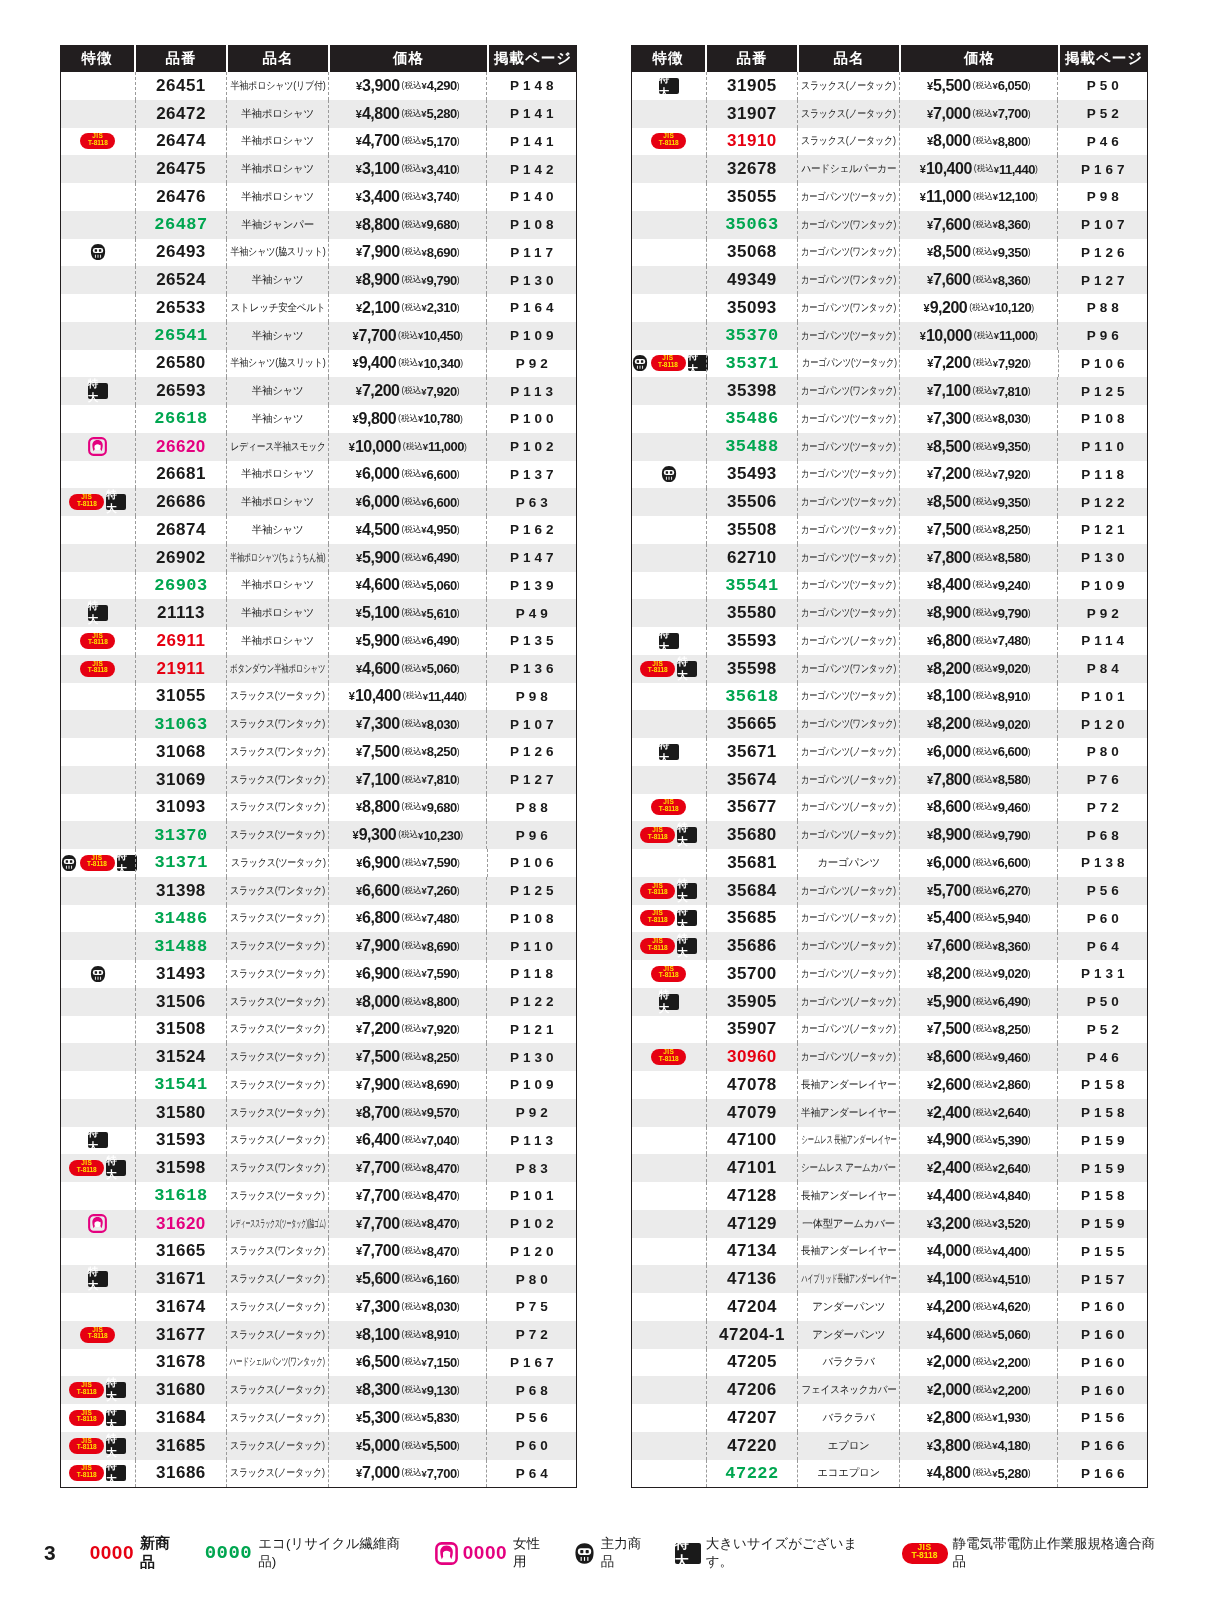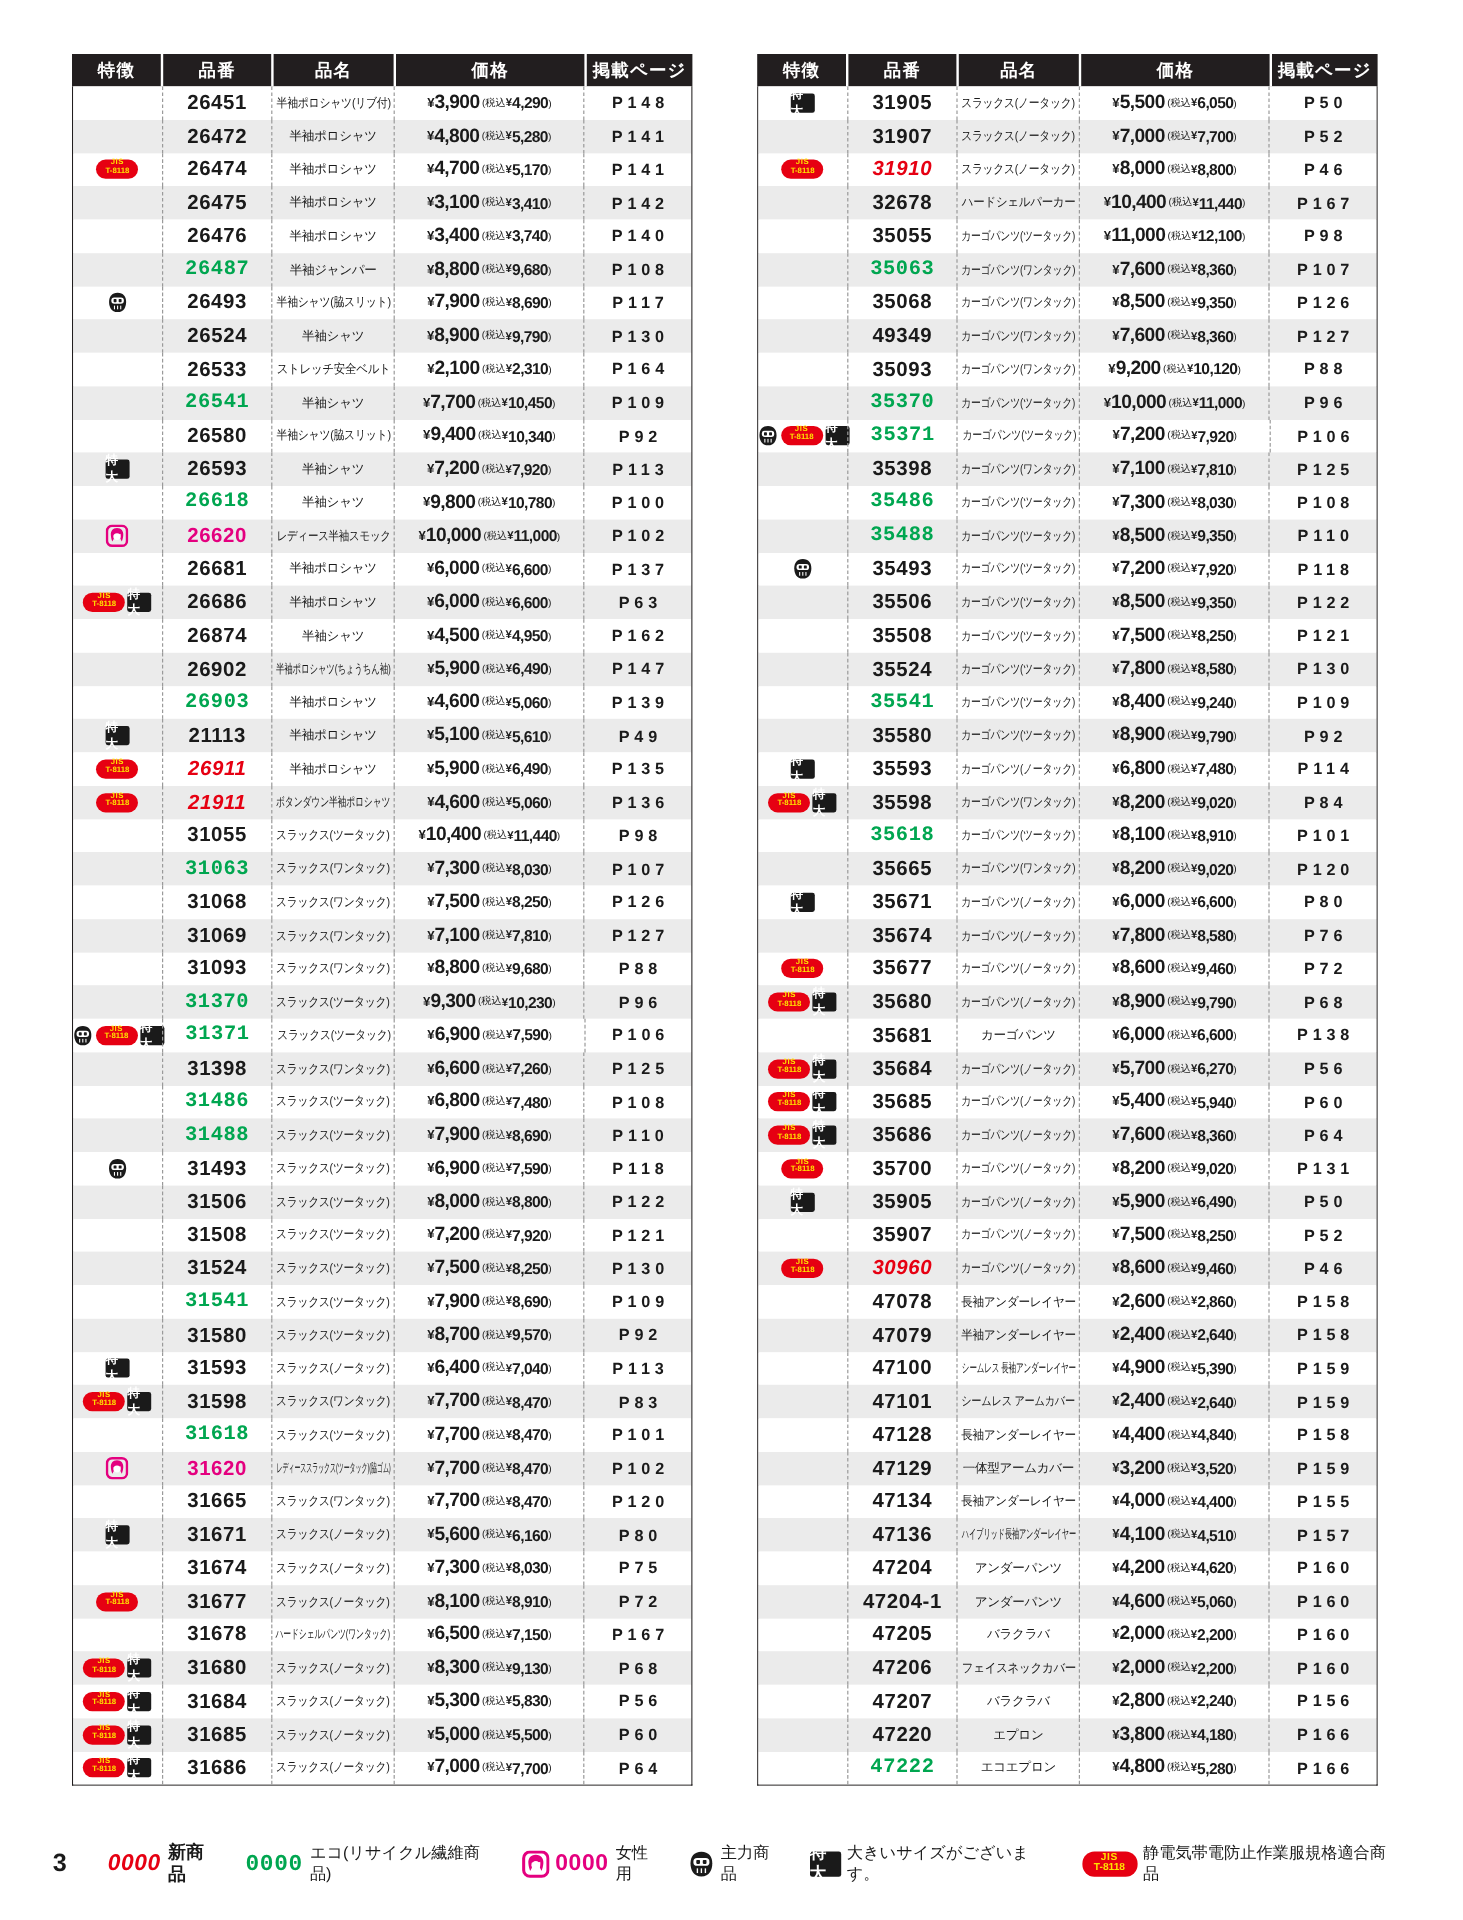--- a/index.html
+++ b/index.html
@@ -54,21 +54,21 @@
                  font-size:10.5px;font-weight:bold;justify-content:center;}
   .skull{width:18px;height:18px;color:#1a1a1a;}
   .woman{width:19px;height:19px;color:var(--pink);}
 
   
   .footer{position:absolute;left:44px;top:1536px;width:1140px;height:34px;
           display:flex;align-items:center;}
   .page-num{font-size:21px;font-weight:bold;color:#1a1a1a;margin-right:34px;}
   .lg-item{display:flex;align-items:center;margin-right:22px;}
   .lg-sample{font-size:19px;font-weight:bold;letter-spacing:0.5px;margin-right:6px;}
-  .c-red{color:var(--red);font-style:italic;}
+  .c-red{color:var(--red);}
   .c-green{color:var(--green);font-family:Liberation Mono, monospace;}
   .c-pink{color:var(--pink);}
   .lg-label{font-size:13.5px;color:#1a1a1a;letter-spacing:0;}
   .lg-label.bold{font-weight:bold;font-size:15px;}
   .lg-icon{margin-right:5px;display:inline-flex;}
   .footer .jis-badge{width:46px;height:21px;border-radius:10px;}
   .footer .jis-l1{font-size:8.5px;}
   .footer .jis-l2{font-size:8.5px;}
   .footer .tokudai-badge{width:26px;height:21px;font-size:14px;}
   .footer .skull{width:23px;height:23px;}
@@ -1350,21 +1350,21 @@
             <span class="pr-main">7,500</span>
             <span class="pr-zei">(税込</span>
             <span class="pr-tyen">¥</span>
             <span class="pr-tnum">8,250</span>
             <span class="pr-close">)</span>
           </div>
     <div class="cell page-cell c5">P121</div>
   </div>
         <div class="row">
     <div class="cell feat-cell c1"></div>
-    <div class="cell num-cell c2 c-black">35524</div>
+    <div class="cell num-cell c2 c-black">62710</div>
     <div class="cell name-cell c3">
             <span class="name-text" style="transform: scaleX(0.785);">カーゴパンツ(ツータック)</span>
           </div>
     <div class="cell price-cell c4">
             <span class="pr-yen">¥</span>
             <span class="pr-main">7,800</span>
             <span class="pr-zei">(税込</span>
             <span class="pr-tyen">¥</span>
             <span class="pr-tnum">8,580</span>
             <span class="pr-close">)</span>
@@ -1906,21 +1906,21 @@
     <div class="cell feat-cell c1"></div>
     <div class="cell num-cell c2 c-black">47207</div>
     <div class="cell name-cell c3">
             <span class="name-text">バラクラバ</span>
           </div>
     <div class="cell price-cell c4">
             <span class="pr-yen">¥</span>
             <span class="pr-main">2,800</span>
             <span class="pr-zei">(税込</span>
             <span class="pr-tyen">¥</span>
-            <span class="pr-tnum">2,240</span>
+            <span class="pr-tnum">1,930</span>
             <span class="pr-close">)</span>
           </div>
     <div class="cell page-cell c5">P156</div>
   </div>
         <div class="row">
     <div class="cell feat-cell c1"></div>
     <div class="cell num-cell c2 c-black">47220</div>
     <div class="cell name-cell c3">
             <span class="name-text">エプロン</span>
           </div>

